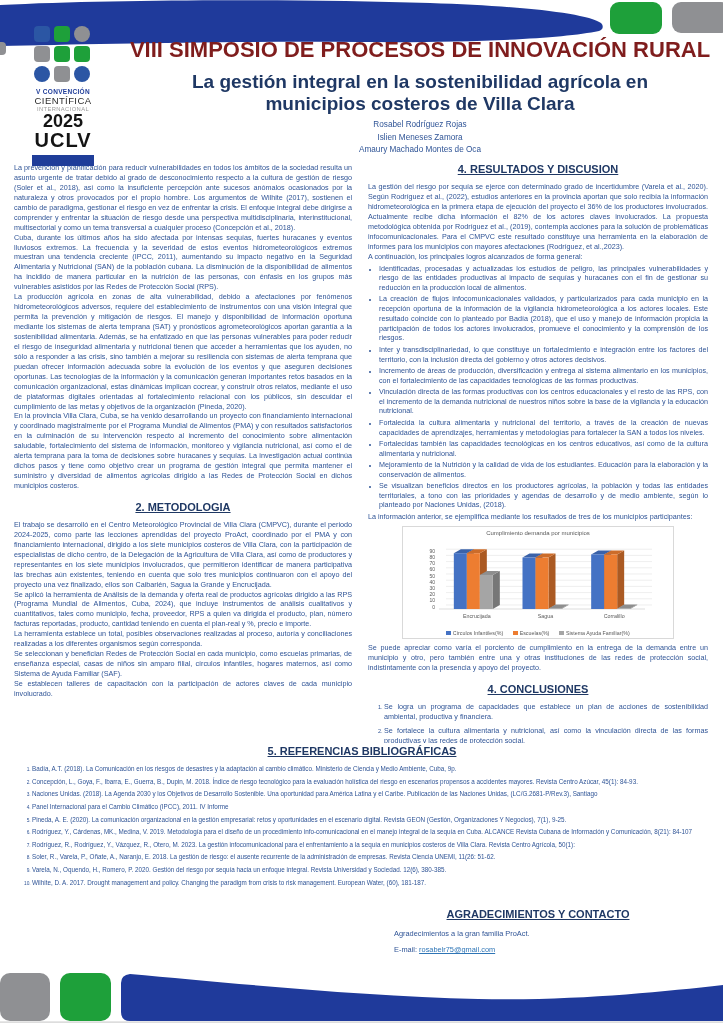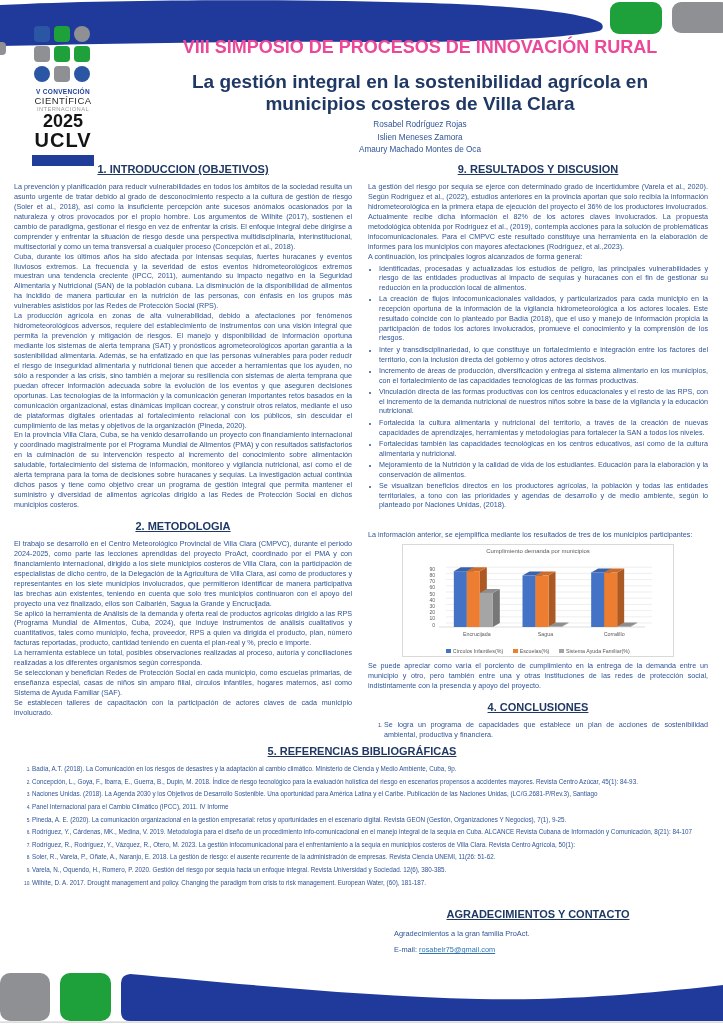--- a/index.html
+++ b/index.html
@@ -14,34 +14,34 @@
   .cell{width:16px;height:16px;border-radius:4px;}
   .cell.circ{border-radius:50%;}
   .lg-line1{font-size:6.5px;font-weight:bold;color:#1F3D99;letter-spacing:.3px;margin-top:4px;}
   .lg-line2{font-size:9.5px;font-weight:normal;color:#2b2b2b;letter-spacing:.4px;}
   .lg-line3{font-size:5.8px;color:#9b9b9b;letter-spacing:.4px;}
   .lg-line4{font-size:18px;font-weight:bold;color:#141414;line-height:1;}
   .lg-line5{font-size:20px;font-weight:bold;color:#141414;line-height:1;letter-spacing:1px;}
   .lg-bar{width:62px;height:11px;background:#1F3D99;margin:5px auto 0;}
   
   #symposium-title{position:absolute;left:128px;top:37px;width:584px;text-align:center;
-      font-size:18px;font-weight:bold;color:#ec4899;}
+      font-size:22px;font-weight:bold;color:#7f1d1d;}
   #poster-title{position:absolute;left:150px;top:71px;width:540px;text-align:center;
       font-size:19px;font-weight:bold;color:#1F3864;line-height:1.18;}
   #authors{position:absolute;left:150px;top:119px;width:540px;text-align:center;
       font-size:8.2px;color:#2F5496;line-height:1.55;}
   
   .col{position:absolute;top:163px;height:580px;overflow:hidden;}
   #col-left{left:14px;width:338px;}
   #col-right{left:368px;width:340px;}
   .section-heading{margin:0 0 7px;text-align:center;font-size:11px;font-weight:bold;
       color:#1F3864;text-decoration:underline;}
   .mt{margin-top:10px;}
   .col p{margin:0;font-size:7.2px;line-height:1.38;text-align:justify;color:#2F5496;}
-  .col ul{margin:2px 0 20px;padding-left:11px;}
+  .col ul{margin:2px 0 2px;padding-left:11px;}
   .col ul li{font-size:7.2px;line-height:1.36;text-align:justify;margin-bottom:1.5px;}
   .col ul li::marker{font-size:6px;}
   .col ol{margin:3px 0 4px;padding-left:16px;}
   .col ol li{font-size:7.2px;line-height:1.38;text-align:justify;margin-bottom:4px;}
   .col ol li::marker{font-size:5.5px;}
   
   #chart-box{width:270px;margin:4px auto 4px;background:#fff;border:1px solid #d9d9d9;padding:3px 0 2px;}
   #chart-title{text-align:center;font-size:6px;color:#595959;margin-bottom:1px;}
   #chart-legend{display:flex;justify-content:center;gap:10px;margin-top:1px;}
   .legend-item{display:flex;align-items:center;gap:2px;font-size:5.3px;color:#595959;}
@@ -92,41 +92,40 @@
   <div id="symposium-title">VIII SIMPOSIO DE PROCESOS DE INNOVACIÓN RURAL</div>
   <div id="authors">
 
   <div>Rosabel Rodríguez Rojas</div>
       <div>Islien Meneses Zamora</div>
       <div>Amaury Machado Montes de Oca</div>
     </div>
   <div id="poster-title">La gestión integral en la sostenibilidad agrícola en municipios costeros de Villa Clara</div>
 
   <div class="col" id="col-left">
-    <h2 class="section-heading">1. INTRODUCCION (OBJETIVOS)</h2>
     <div>
 
     <p>La prevención y planificación para reducir vulnerabilidades en todos los ámbitos de la sociedad resulta un asunto urgente de tratar debido al grado de desconocimiento respecto a la cultura de gestión de riesgo (Soler et al., 2018), así como la insuficiente percepción ante sucesos anómalos ocasionados por la naturaleza y otros provocados por el propio hombre. Los argumentos de Wilhite (2017), sostienen el cambio de paradigma, gestionar el riesgo en vez de enfrentar la crisis. El enfoque integral debe dirigirse a comprender y enfrentar la situación de riesgo desde una perspectiva multidisciplinaria, interinstitucional, multisectorial y como un tema transversal a cualquier proceso (Concepción et al., 2018).</p>
         <p>Cuba, durante los últimos años ha sido afectada por intensas sequías, fuertes huracanes y eventos lluviosos extremos. La frecuencia y la severidad de estos eventos hidrometeorológicos extremos muestran una tendencia creciente (IPCC, 2011), aumentando su impacto negativo en la Seguridad Alimentaria y Nutricional (SAN) de la población cubana. La disminución de la disponibilidad de alimentos ha incidido de manera particular en la nutrición de las personas, con énfasis en los grupos más vulnerables asistidos por las Redes de Protección Social (RPS).</p>
         <p>La producción agrícola en zonas de alta vulnerabilidad, debido a afectaciones por fenómenos hidrometeorológicos adversos, requiere del establecimiento de instrumentos con una visión integral que permita la prevención y mitigación de riesgos. El manejo y disponibilidad de información oportuna mediante los sistemas de alerta temprana (SAT) y pronósticos agrometeorológicos aportan garantía a la sostenibilidad alimentaria. Además, se ha enfatizado en que las personas vulnerables para poder reducir el riesgo de inseguridad alimentaria y nutricional tienen que acceder a herramientas que los ayuden, no sólo a responder a las crisis, sino también a mejorar su resiliencia con sistemas de alerta temprana que puedan ofrecer información adecuada sobre la evolución de los eventos y que aseguren decisiones oportunas. Las tecnologías de la información y la comunicación generan importantes retos basados en la comunicación organizacional, estas dinámicas implican cocrear, y construir otros relatos, mediante el uso de plataformas digitales orientadas al fortalecimiento relacional con los públicos, sin descuidar el cumplimiento de las metas y objetivos de la organización (Pineda, 2020).</p>
         <p>En la provincia Villa Clara, Cuba, se ha venido desarrollando un proyecto con financiamiento internacional y coordinado magistralmente por el Programa Mundial de Alimentos (PMA) y con resultados satisfactorios en la culminación de su intervención respecto al incremento del conocimiento sobre alimentación saludable, fortalecimiento del sistema de información, monitoreo y vigilancia nutricional, así como el de alerta temprana para la toma de decisiones sobre huracanes y sequías. La investigación actual continúa dichos pasos y tiene como objetivo crear un programa de gestión integral que permita mantener el suministro y diversidad de alimentos agrícolas dirigido a las Redes de Protección Social en dichos municipios costeros.</p>
       </div>
     <h2 class="section-heading mt">2. METODOLOGIA</h2>
     <div>
 
     <p>El trabajo se desarrolló en el Centro Meteorológico Provincial de Villa Clara (CMPVC), durante el periodo 2024-2025, como parte las lecciones aprendidas del proyecto ProAct, coordinado por el PMA y con financiamiento internacional, dirigido a los siete municipios costeros de Villa Clara, con la participación de especialistas de dicho centro, de la Delegación de la Agricultura de Villa Clara, así como de productores y representantes en los siete municipios involucrados, que permitieron identificar de manera participativa las brechas aún existentes, teniendo en cuenta que solo tres municipios continuaron con el apoyo del proyecto una vez finalizado, ellos son Caibarién, Sagua la Grande y Encrucijada.</p>
         <p>Se aplicó la herramienta de Análisis de la demanda y oferta real de productos agrícolas dirigido a las RPS (Programa Mundial de Alimentos, Cuba, 2024), que incluye instrumentos de análisis cualitativos y cuantitativos, tales como municipio, fecha, proveedor, RPS a quien va dirigida el producto, plan, número facturas reportadas, producto, cantidad teniendo en cuenta el plan-real y %, precio e importe.</p>
         <p>La herramienta establece un total, posibles observaciones realizadas al proceso, autoría y conciliaciones realizadas a los diferentes organismos según corresponda.</p>
         <p>Se seleccionan y benefician Redes de Protección Social en cada municipio, como escuelas primarias, de enseñanza especial, casas de niños sin amparo filial, círculos infantiles, hogares maternos, así como Sistema de Ayuda Familiar (SAF).</p>
         <p>Se establecen talleres de capacitación con la participación de actores claves de cada municipio involucrado.</p>
       </div>
   </div>
 
   <div class="col" id="col-right">
-    <h2 class="section-heading">9. RESULTADOS Y DISCUSION</h2>
+    <h2 class="section-heading">4. RESULTADOS Y DISCUSION</h2>
     <div>
 
     <p>La gestión del riesgo por sequía se ejerce con determinado grado de incertidumbre (Varela et al., 2020). Según Rodríguez et al., (2022), estudios anteriores en la provincia aportan que solo recibía la información hidrometeorológica en la primera etapa de ejecución del proyecto el 36% de los productores involucrados. Actualmente recibe dicha información el 82% de los actores claves involucrados. La propuesta metodológica obtenida por Rodríguez et al., (2019), contempla acciones para la solución de problemáticas infocomunicacionales. Para el CMPVC este resultado constituye una herramienta en la elaboración de informes para los municipios con mayores afectaciones (Rodríguez, et al.,2023).</p>
         <p>A continuación, los principales logros alcanzados de forma general:</p>
       </div>
     <ul>
 
     <li>Identificadas, procesadas y actualizadas los estudios de peligro, las principales vulnerabilidades y riesgo de las entidades productivas al impacto de sequías y huracanes con el fin de gestionar su reducción en la producción local de alimentos.</li>
         <li>La creación de flujos infocomunicacionales validados, y particularizados para cada municipio en la recepción oportuna de la información de la vigilancia hidrometeorológica a los actores locales. Este resultado coincide con lo planteado por Badía (2018), que el uso y manejo de información propicia la participación de todos los actores involucrados, promueve el conocimiento y la comprensión de los riesgos.</li>
         <li>Inter y transdisciplinariedad, lo que constituye un fortalecimiento e integración entre los factores del territorio, con la inclusión directa del gobierno y otros actores decisivos.</li>

